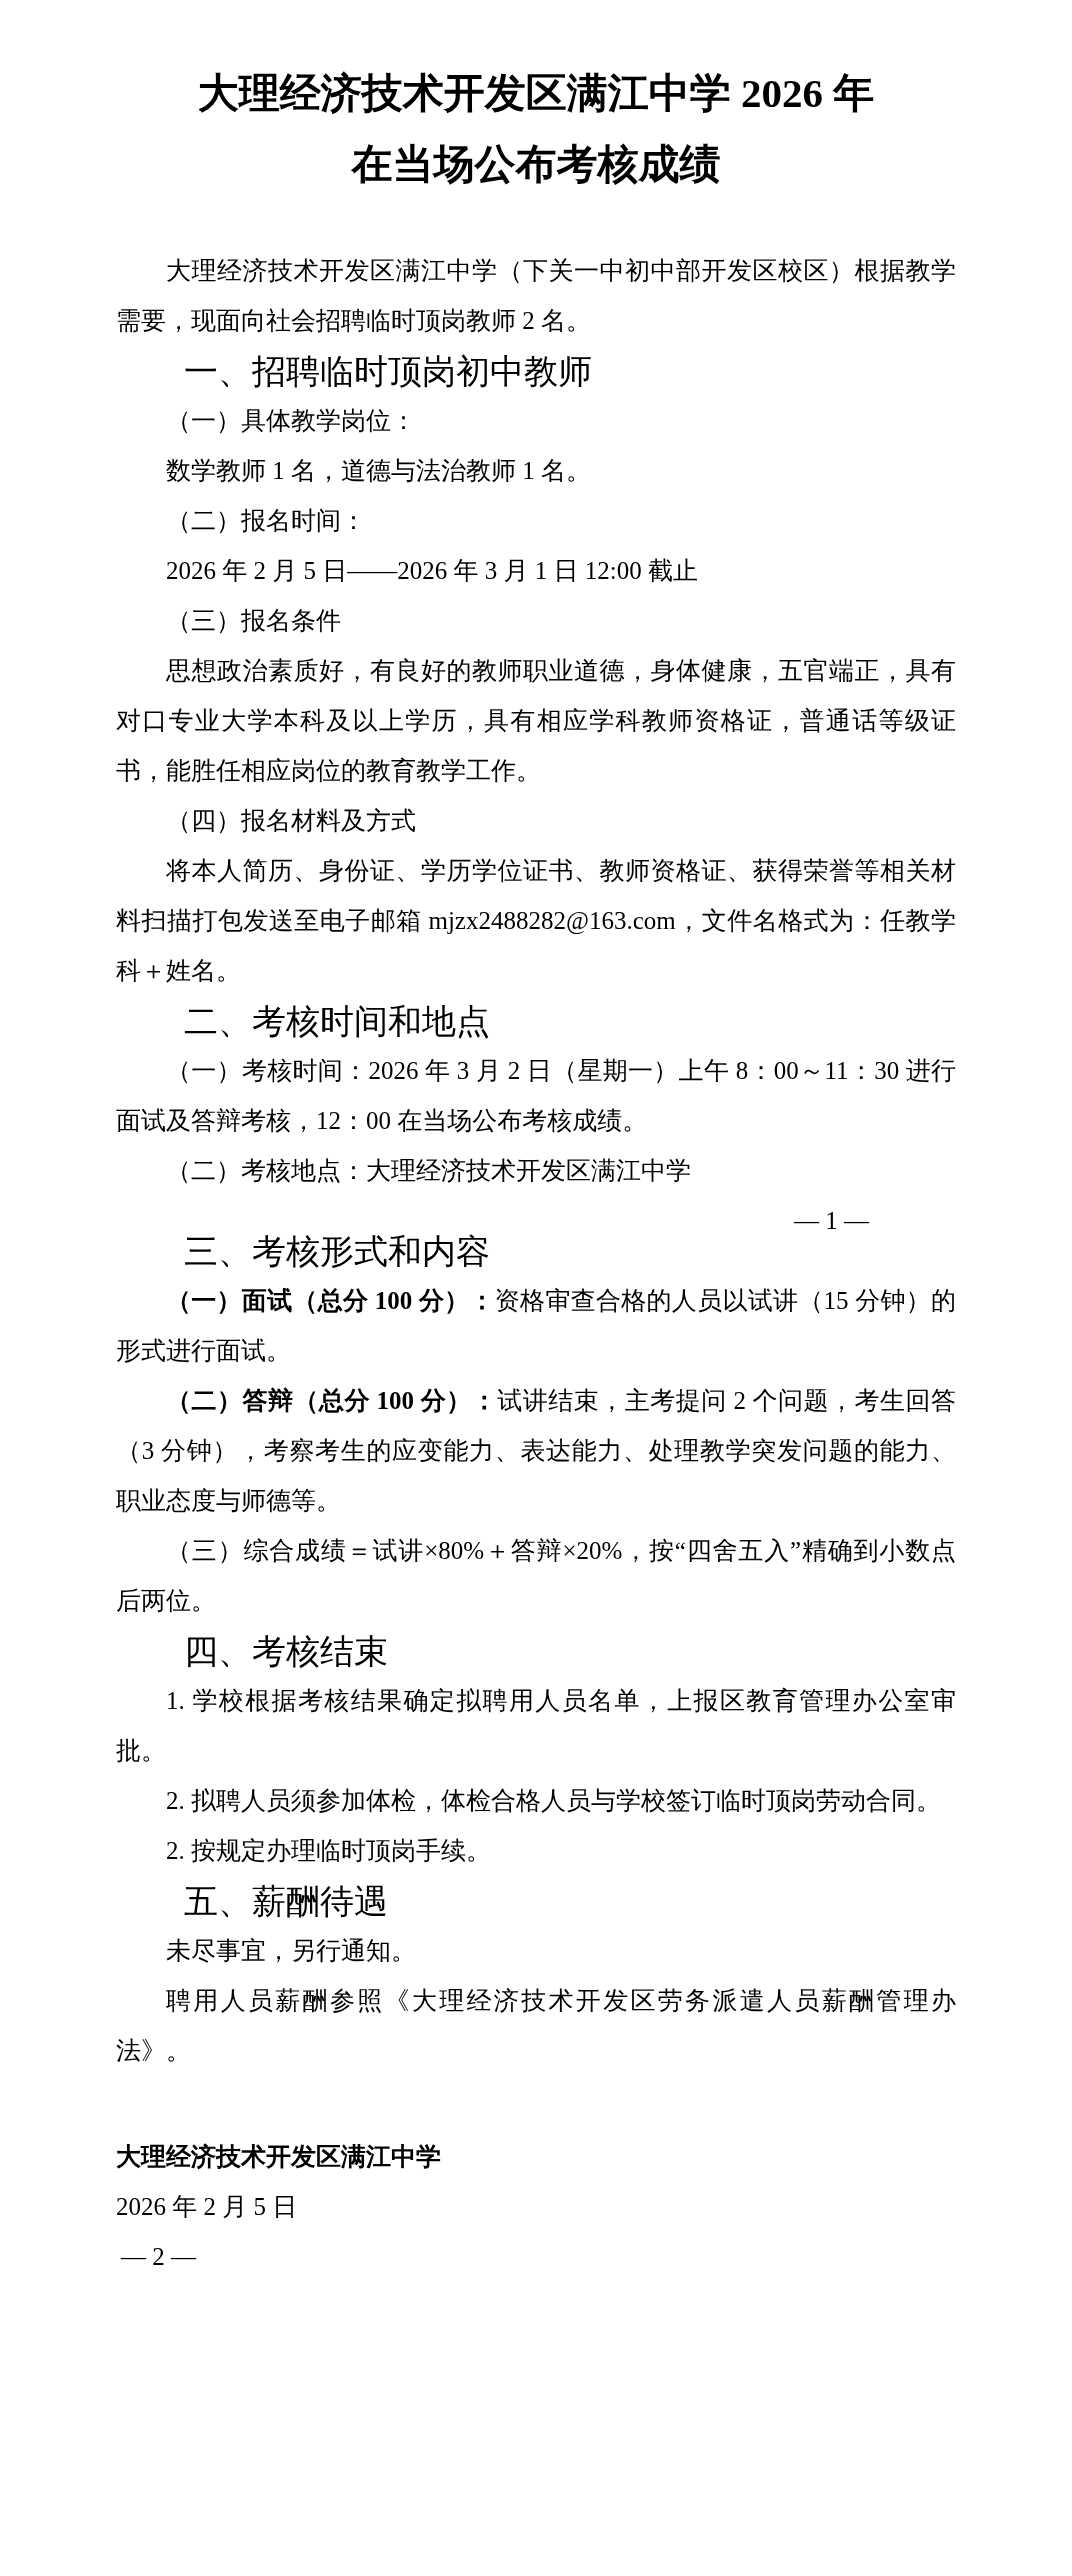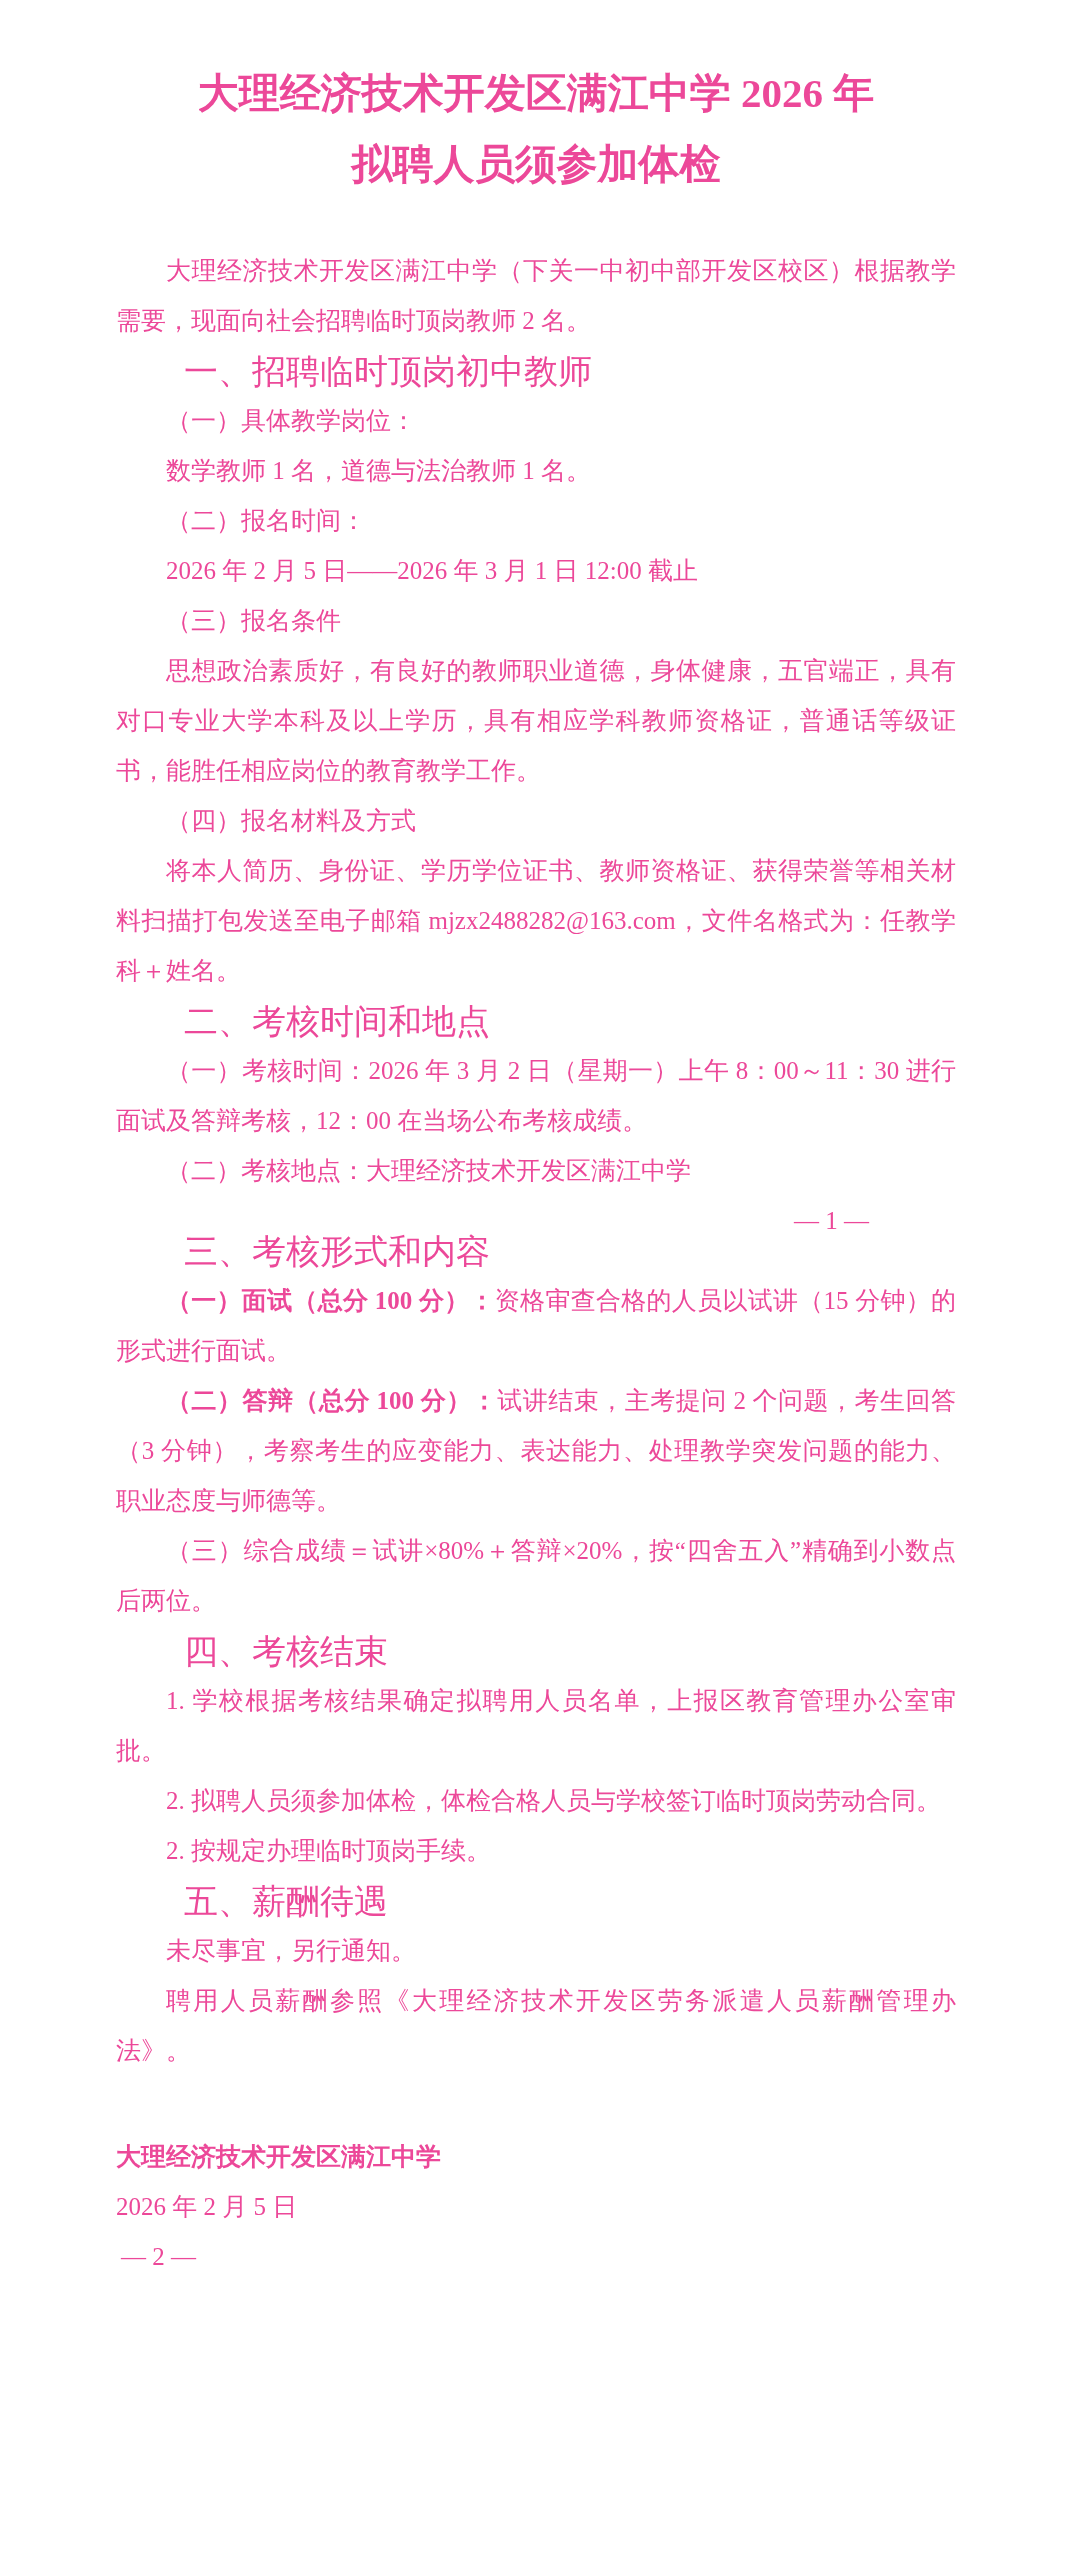--- a/index.html
+++ b/index.html
@@ -2,21 +2,21 @@
 <html><head>
 <meta charset="utf-8">
 <style>
   html, body { margin: 0; padding: 0; background: #ffffff; }
   .page {
     position: relative;
     width: 1072px;
     height: 2576px;
     margin: 0 auto;
     background: #ffffff;
-    color: #ec4899;
+    color: #000000;
     box-sizing: border-box;
     padding: 58px 116px 16px 116px;
     overflow: hidden;
     font-family: "Liberation Serif", serif;
   }
   .doc-title {
     margin: 0;
     text-align: center;
     font-size: 41px;
     font-weight: 700;
@@ -68,21 +68,21 @@
     text-indent: 0 !important;
     padding-right: 63px;
   }
 </style>
 </head>
 <body>
 
 <div class="page">
 
   <h1 class="doc-title">大理经济技术开发区满江中学 2026 年</h1>
-  <h1 class="doc-title">拟聘人员须参加体检</h1>
+  <h1 class="doc-title">在当场公布考核成绩</h1>
 
   <div class="body-text">
 
     <p>大理经济技术开发区满江中学（下关一中初中部开发区校区）根据教学需要，现面向社会招聘临时顶岗教师 2 名。</p>
 
     <p class="sec-heading">一、招聘临时顶岗初中教师</p>
 
     <p class="kaiti">（一）具体教学岗位：</p>
     <p>数学教师 1 名，道德与法治教师 1 名。</p>
 

